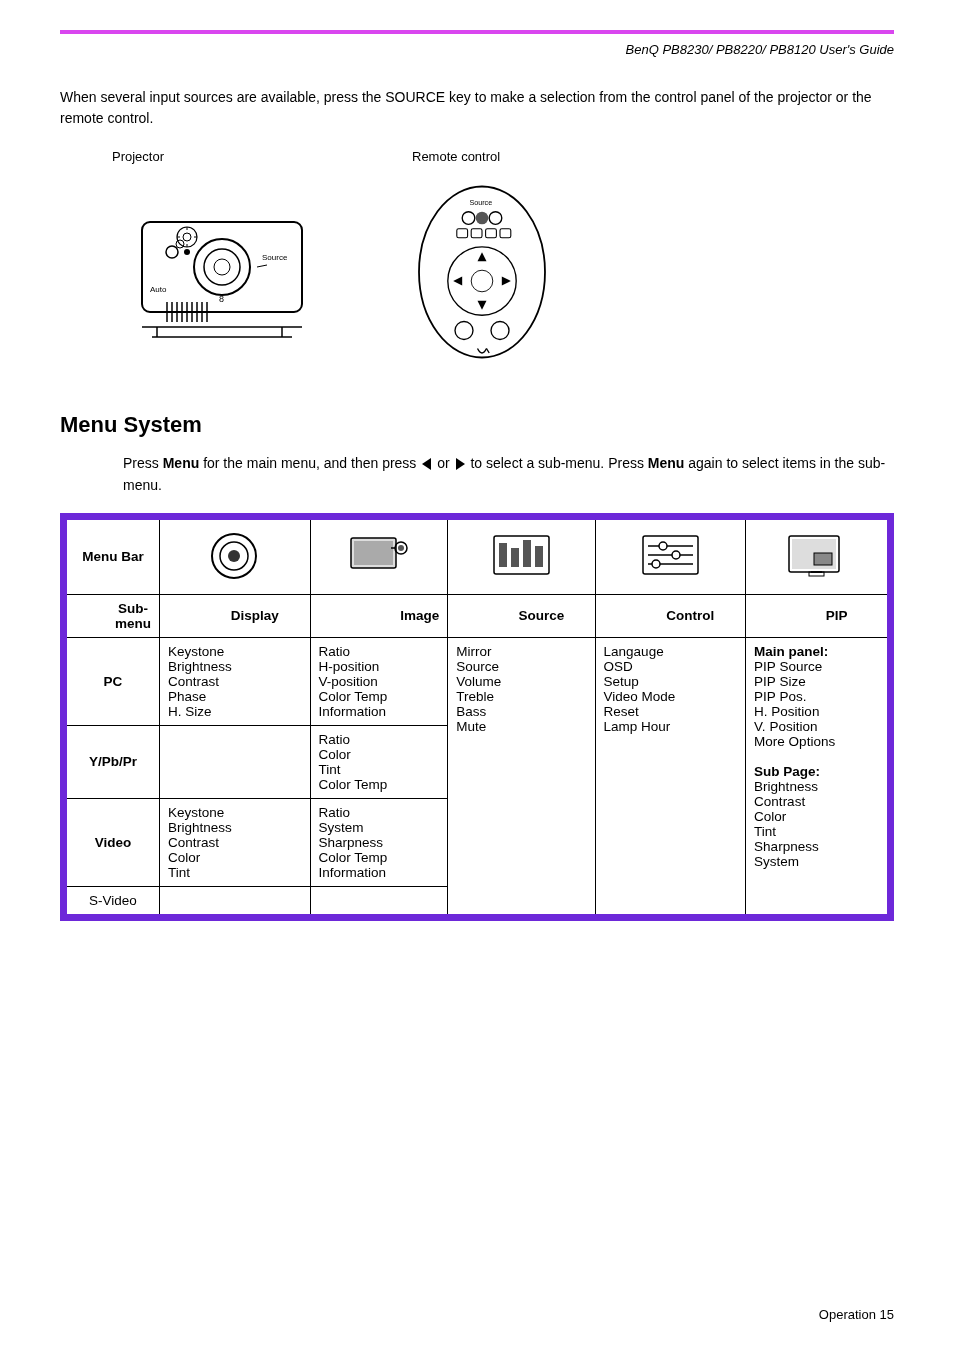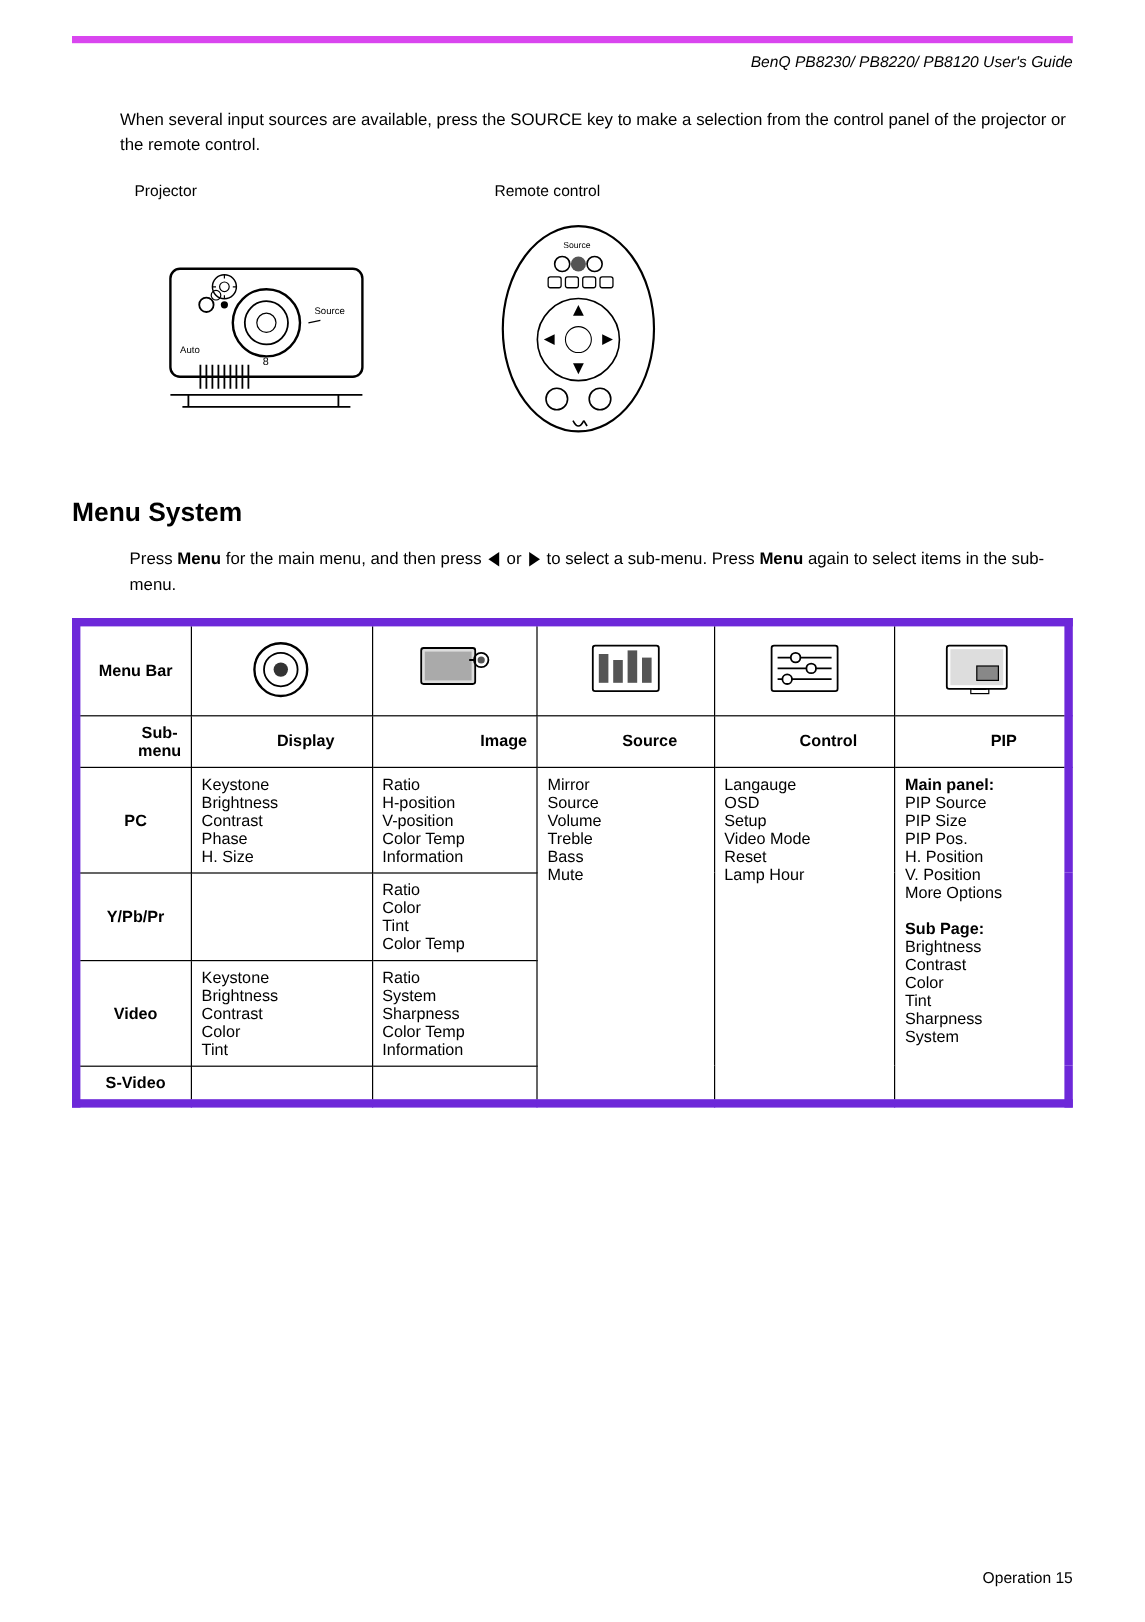--- a/index.html
+++ b/index.html
@@ -14,36 +14,35 @@
     }
 
     .page {
       width: 954px;
       min-height: 1352px;
       padding: 30px 60px 40px 60px;
       position: relative;
     }
 
     .header-line {
-      border-top: 6px solid #d946ef;
+      border-top: 4px solid #d946ef;
       padding-top: 8px;
       text-align: right;
       font-style: italic;
       font-size: 13px;
       margin-bottom: 30px;
     }
 
     .section-title {
       font-size: 22px;
       font-weight: bold;
       margin-bottom: 14px;
     }
 
     .section-desc {
-      margin-left: 40px;
       margin-bottom: 20px;
       font-size: 14px;
       line-height: 1.5;
     }
 
     .diagrams-row {
       display: flex;
       justify-content: flex-start;
       align-items: flex-start;
       margin-left: 52px;
@@ -74,21 +73,21 @@
       width: 180px;
       height: 200px;
     }
 
     
     .menu-section {
       margin-top: 10px;
     }
 
     .menu-desc {
-      margin-left: 48px;
+      margin-left: 63px;
       margin-bottom: 16px;
       font-size: 14px;
       line-height: 1.6;
     }
 
     .menu-desc .arrow-left {
       display: inline-block;
       width: 0;
       height: 0;
       border-top: 6px solid transparent;
@@ -343,21 +342,21 @@
         <td>Ratio<br>Color<br>Tint<br>Color Temp</td>
       </tr>
 
       <tr>
         <td class="row-label" style="font-weight:bold; text-align:center; vertical-align:middle;">Video</td>
         <td>Keystone<br>Brightness<br>Contrast<br>Color<br>Tint</td>
         <td>Ratio<br>System<br>Sharpness<br>Color Temp<br>Information</td>
       </tr>
 
       <tr>
-        <td class="row-label" style="font-weight:bold; vertical-align:middle;">S-Video</td>
+        <td class="row-label" style="font-weight:normal; vertical-align:middle;">S-Video</td>
         <td></td>
         <td></td>
       </tr>
     </tbody>
       </table>
   </div>
 
   <div class="footer-line">
     <span>Operation    15</span>
   </div>

